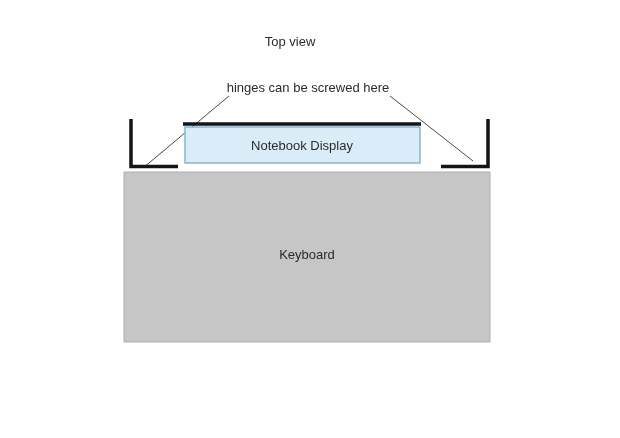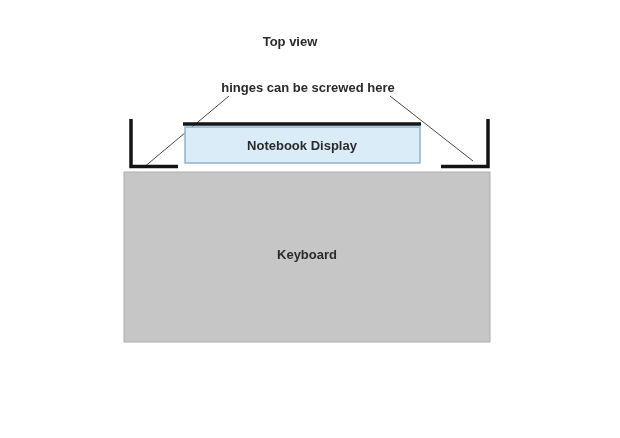--- a/index.html
+++ b/index.html
@@ -6,21 +6,20 @@
     margin: 0;
     padding: 0;
     background: #ffffff;
   }
   .canvas {
     position: relative;
     width: 620px;
     height: 438px;
     background: #ffffff;
     overflow: hidden;
-    font-weight: bold;
   }
   svg { display: block; }
   .label {
     font-family: "Liberation Sans", "DejaVu Sans", sans-serif;
     font-size: 13px;
     fill: #2b2b2b;
   }
   .leader {
     stroke: #4a4a4a;
     stroke-width: 1;

